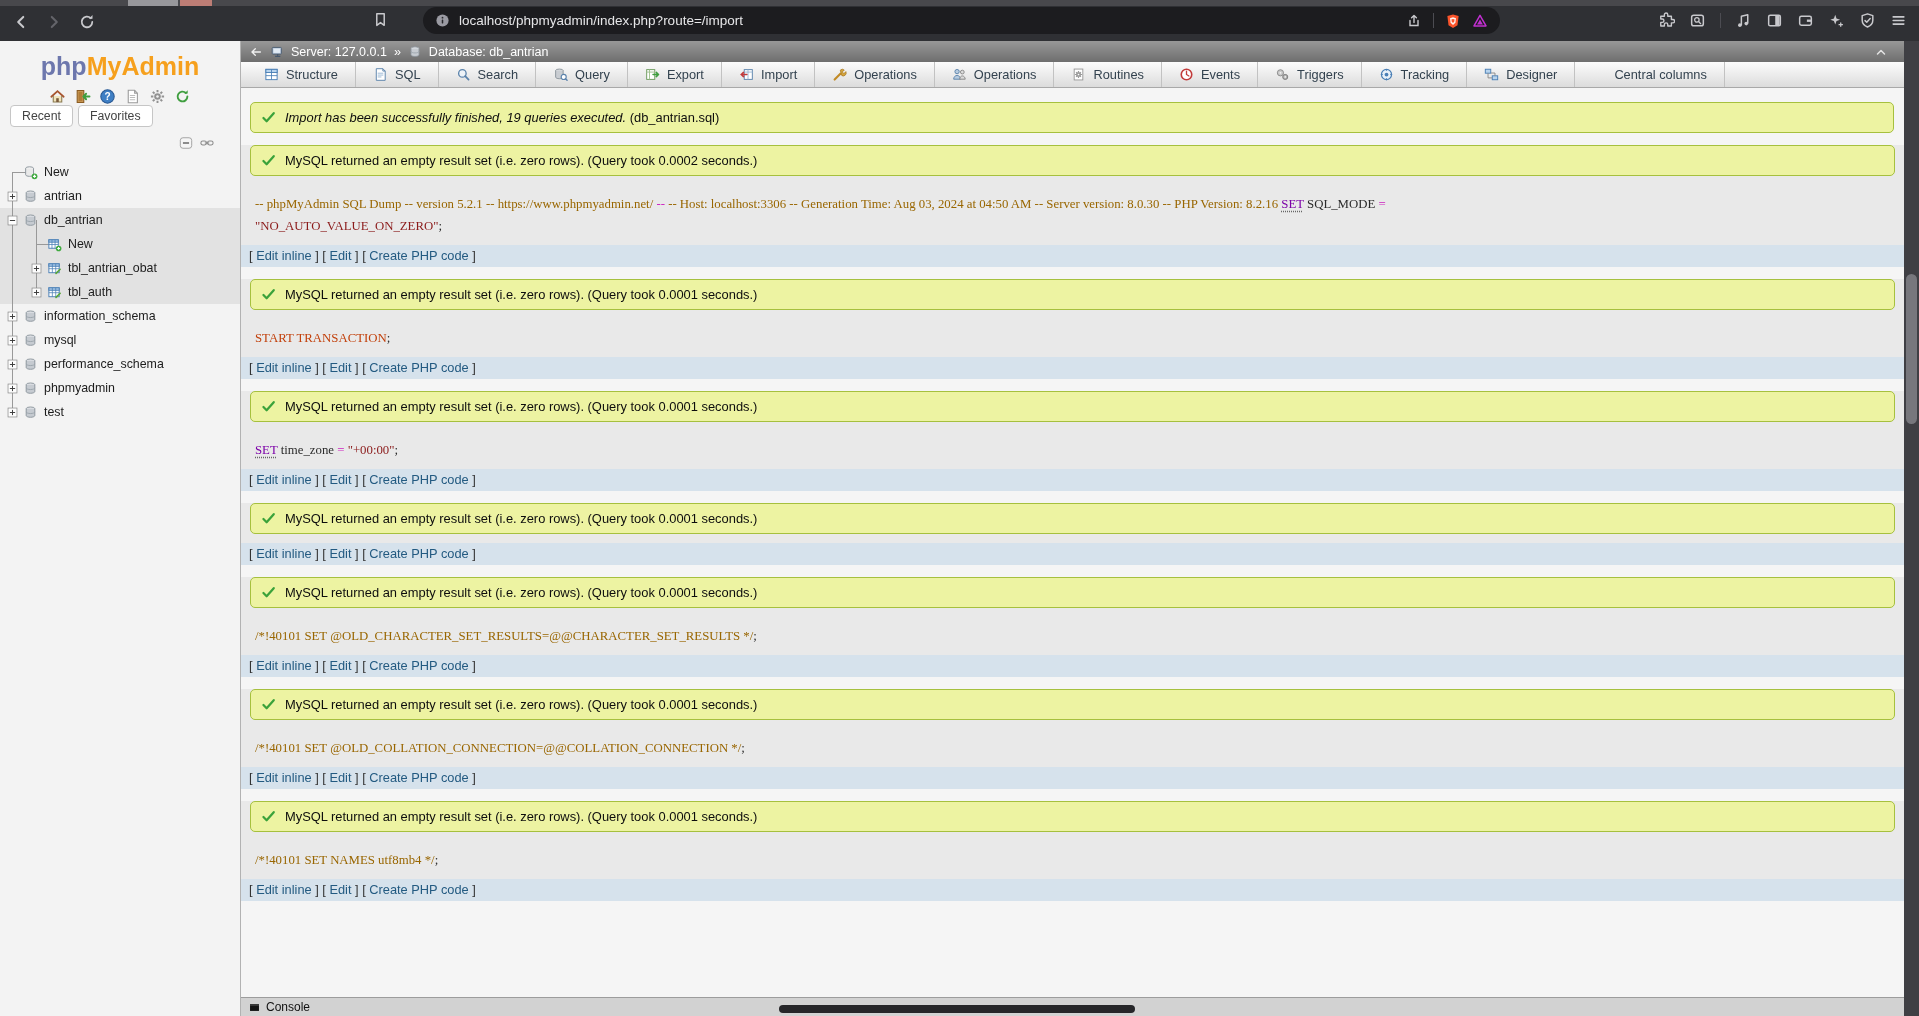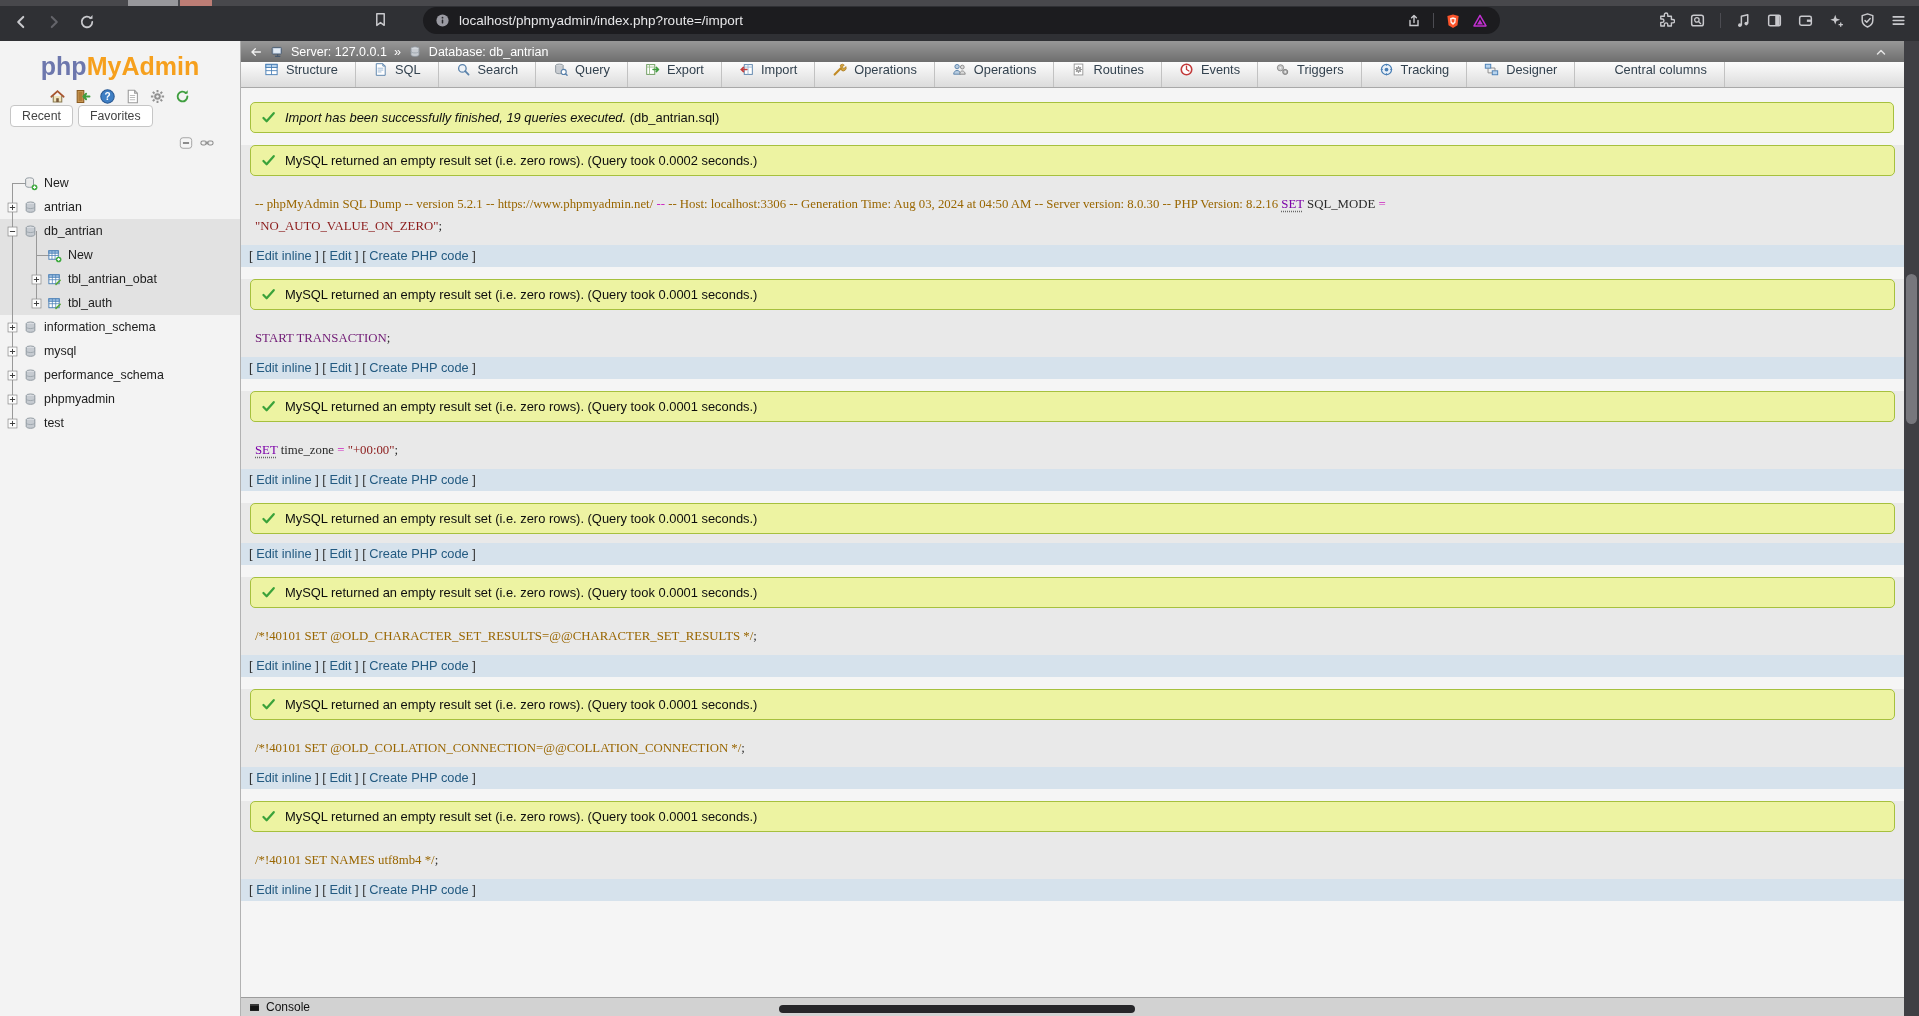--- a/index.html
+++ b/index.html
@@ -36,55 +36,55 @@
   
   .logo{margin-top:12px;text-align:center;font-size:25px;font-weight:bold;line-height:26px}
   .logo .php{color:#6d77ad}.logo .rest{color:#f6a01d}
   .side-icons{display:flex;justify-content:center;align-items:center;gap:8px;margin-top:9px}
   .side-icons .ico{width:17px;height:17px;cursor:pointer}
   .side-tabs{display:flex;gap:5px;margin:0 0 0 10px}
   .side-tab{background:#ffffff;border:1px solid #c6c6c6;border-radius:4px;padding:3px 11px;
             font-size:12.3px;color:#444;cursor:pointer}
   .tree-tools{display:flex;justify-content:flex-end;gap:7px;margin:9px 26px 0 0}
   .tree-tools .ico{width:14px;height:14px;cursor:pointer}
-  .tree{position:relative;margin-top:21px;font-size:12.4px;color:#1c1c1c}
+  .tree{position:relative;margin-top:10px;font-size:12.4px;color:#1c1c1c}
   .trow{height:24px;display:flex;align-items:center;position:relative;cursor:pointer;white-space:nowrap}
   .trow.sel{background:#e2e2e2}
   .trow.l1{padding-left:7px}.trow.l2{padding-left:31px}
   .expander{width:11px;height:11px;margin-right:5px;z-index:2}
   .t-spacer{width:16px;flex:none}
   .ticon15{width:15px;height:15px;margin-right:6px;z-index:2}
   .tline{position:absolute;background:#999;z-index:1}
 
   
   .crumbbar{height:21px;background:linear-gradient(#989898,#6e6e6e);display:flex;align-items:center;
             color:#fff;font-size:12.5px;gap:7px;padding:0 8px;position:relative}
   .crumbbar .ico{width:14px;height:14px}
   .crumb-link{cursor:pointer}
   .crumb-spacer{flex:1}
 
   
   .tabbar{height:25px;background:linear-gradient(#fcfcfc,#dcdcdc);border-bottom:1px solid #a9a9a9;
           display:flex;align-items:stretch;padding-left:6px;overflow:hidden}
-  .tab{display:flex;gap:7px;padding:0 17px;border-right:1px solid #c2c2c2;
+  .tab{display:flex;align-items:center;gap:7px;padding:0 17px;border-right:1px solid #c2c2c2;
        font-size:12.8px;color:#33424f;cursor:pointer;white-space:nowrap}
   .tab .ico{width:15px;height:15px}
 
   
   .results{position:absolute;top:46px;left:0;right:0;bottom:18px;overflow:hidden;padding-top:15px}
   .msgbox{margin:0 10px 0 9px;background:#edf3a2;border:1px solid #a6c03e;border-radius:5px;
           padding:7px 10px;display:flex;align-items:center;gap:9px;font-size:12.9px;color:#0d0d0d}
   .msgbox .ico{width:15px;height:15px}
   .msgbox.first{margin-bottom:8px}
   .qsec{background:#e9e9e9;margin-top:12px}
   .qsec .msgbox{margin:9px}
   .codebox{font-family:Liberation Serif, serif;font-size:12.8px;
            line-height:22px;padding:8px 10px 8px 14px;color:#2b2b2b;white-space:nowrap;overflow:hidden}
   .c-comment{color:#996600}
-  .c-keyword{color:#701a75}
+  .c-keyword{color:#c2410c}
   .c-kwdoc{color:#7c00a8;text-decoration:underline dotted #666;text-underline-offset:3px}
   .c-op{color:#cc1fbf}
   .c-string{color:#8b1a1a}
   .c-plain{color:#2b2b2b}
   .editbar{background:#d6e2ec;padding:3px 8px 4px;font-size:12.8px;color:#333}
   .editbar a{color:#235a81;text-decoration:none;cursor:pointer}
 
   
   .consolebar{position:absolute;left:0;right:0;bottom:0;height:18px;background:#d2d2d2;
               border-top:1px solid #9c9c9c;display:flex;align-items:center;gap:6px;padding-left:8px;

